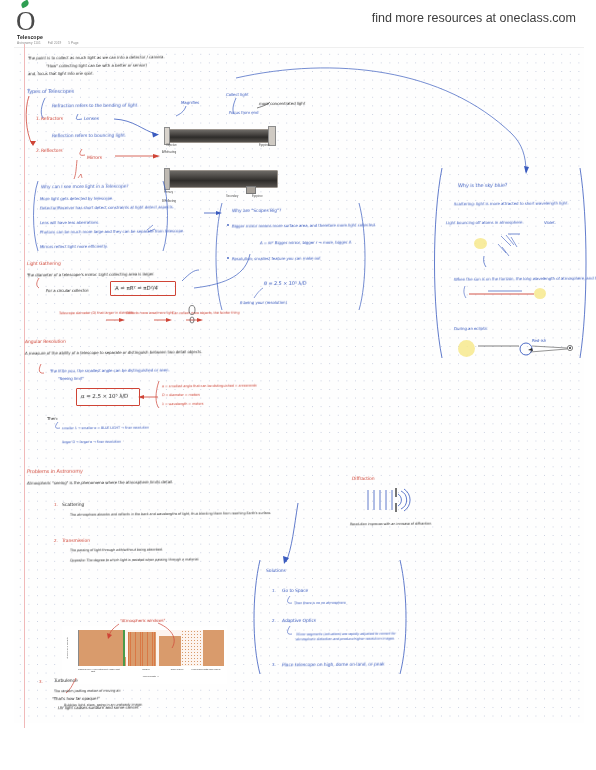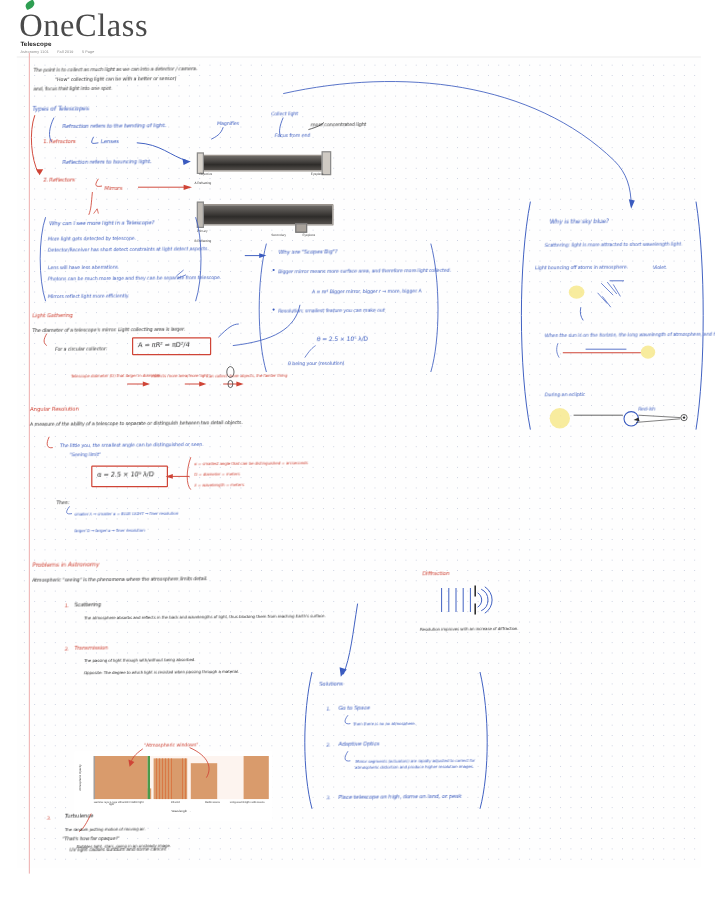--- a/index.html
+++ b/index.html
@@ -173,22 +173,22 @@
 <body>
 
 <div class="page">
 
   <div class="brand-bar top">
     <div class="logo">
       <span class="lo-o">
         <span class="leaf"></span>
         <span>O</span>
       </span>
-        <span>neClass</span>
     </div>
+    <div class="tagline">find more resources at oneclass.com</div>
   </div>
 
   <div class="doc-title">Telescope</div>
   <div class="doc-meta">
     <span>Astronomy 1101</span>
     <span>Fall 2019</span>
     <span>5 Page</span>
   </div>
 
   <div class="sheet">

